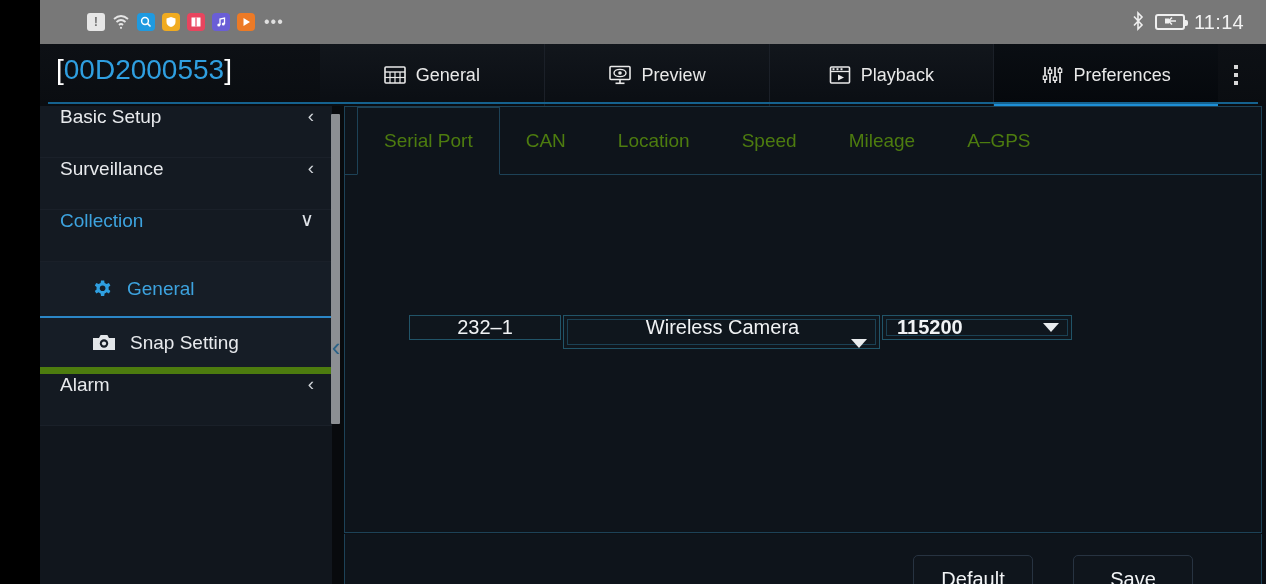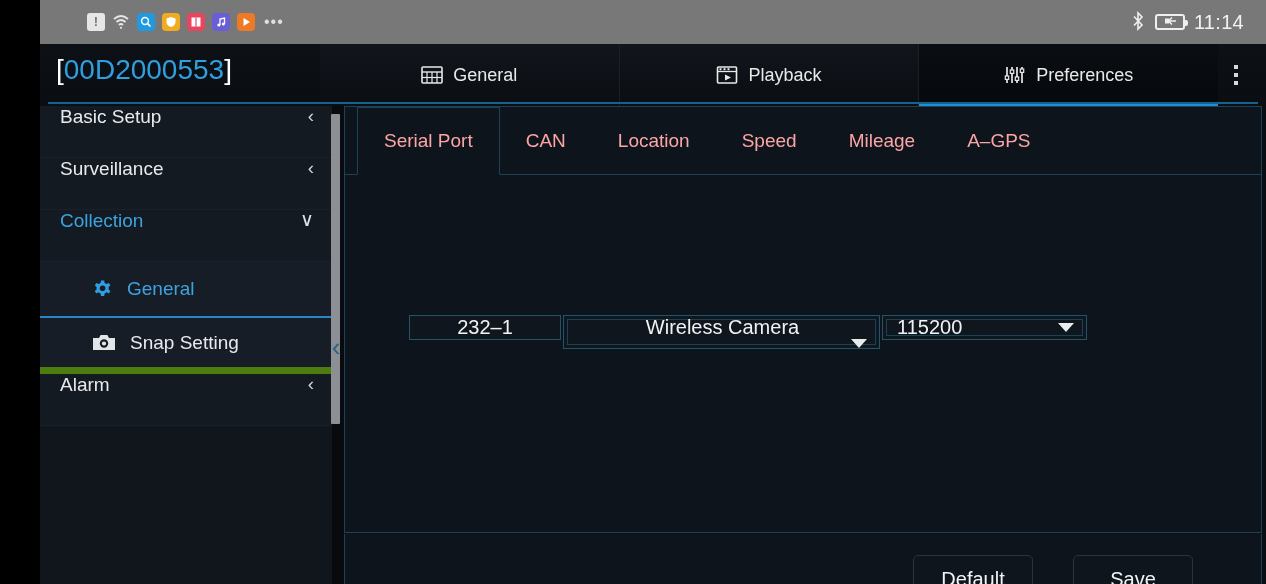--- a/index.html
+++ b/index.html
@@ -160,21 +160,21 @@
     background: #0e141b;
   }
   .ctabs {
     position: relative; height: 68px;
     border-bottom: 1px solid #1d4257;
     display: flex; align-items: stretch;
     padding-left: 12px;
   }
   .ctab {
     display: flex; align-items: center; padding: 0 26px;
-    color: #fca5a5; font-size: 19px; position: relative;
+    color: #4d7c0f; font-size: 19px; position: relative;
   }
   .ctab.active {
     border: 1px solid #1d4257; border-bottom: 1px solid #0e141b;
     background: #0e141b; margin-bottom: -1px; border-top-color: #1d4257;
   }
   .form-area { position: relative; height: 358px; }
   .form-row {
     position: absolute; left: 64px; top: 140px;
     display: flex; align-items: flex-start; height: 47px;
   }
@@ -193,21 +193,21 @@
     position: absolute; left: 3px; right: 3px; top: 3px; bottom: 3px;
     border: 1px solid #1b4154; pointer-events: none;
   }
   .dd .val { color: #f0f2f4; font-size: 20px; z-index: 1; }
   .dd .arrow {
     margin-left: auto; width: 0; height: 0;
     border-left: 8px solid transparent; border-right: 8px solid transparent;
     border-top: 9px solid #e9ecee; z-index: 1;
   }
   .dd-wide { width: 317px; flex-direction: column; }
-  .dd-narrow { width: 205px; }
+  .dd-narrow { width: 190px; font-weight: bold; }
 
   .btnbar {
     position: absolute; left: 0; top: 428px;
     width: 918px; height: 92px;
     border-left: 1px solid #1d4257; border-right: 1px solid #1d4257;
     border-bottom: 1px solid #1d4257;
     background: #0e141b;
     display: flex; align-items: center; justify-content: flex-end;
     padding-right: 68px; gap: 40px;
   }
@@ -306,20 +306,32 @@
           <svg width="22" height="20" viewBox="0 0 22 20">
             <rect x="1" y="2" width="20" height="16" stroke="#e9e9e9" stroke-width="1.6" fill="none" rx="1"></rect>
             <line x1="1" y1="7" x2="21" y2="7" stroke="#e9e9e9" stroke-width="1.4"></line>
             <line x1="6" y1="7" x2="6" y2="18" stroke="#e9e9e9" stroke-width="1.2"></line>
             <line x1="11" y1="7" x2="11" y2="18" stroke="#e9e9e9" stroke-width="1.2"></line>
             <line x1="16" y1="7" x2="16" y2="18" stroke="#e9e9e9" stroke-width="1.2"></line>
             <line x1="1" y1="12.5" x2="21" y2="12.5" stroke="#e9e9e9" stroke-width="1.2"></line>
           </svg>
         </span>
         <span>General</span>
+      </div>
+      <div class="nav-tab">
+        <span class="navicon">
+          <svg width="24" height="20" viewBox="0 0 24 20">
+            <rect x="2" y="1.5" width="20" height="13" stroke="#e9e9e9" stroke-width="1.6" fill="none" rx="1"></rect>
+            <ellipse cx="12" cy="8" rx="6" ry="3.6" stroke="#e9e9e9" stroke-width="1.4" fill="none"></ellipse>
+            <circle cx="12" cy="8" r="1.8" fill="#e9e9e9"></circle>
+            <line x1="12" y1="14.5" x2="12" y2="18" stroke="#e9e9e9" stroke-width="1.6"></line>
+            <line x1="7.5" y1="18.3" x2="16.5" y2="18.3" stroke="#e9e9e9" stroke-width="1.6"></line>
+          </svg>
+        </span>
+        <span>Preview</span>
       </div>
       <div class="nav-tab">
         <span class="navicon">
           <svg width="22" height="20" viewBox="0 0 22 20">
             <rect x="1.5" y="2" width="19" height="16" stroke="#e9e9e9" stroke-width="1.6" fill="none" rx="1"></rect>
             <line x1="1.5" y1="6.5" x2="20.5" y2="6.5" stroke="#e9e9e9" stroke-width="1.3"></line>
             <rect x="3.5" y="3.2" width="2" height="2" fill="#e9e9e9"></rect>
             <rect x="7.5" y="3.2" width="2" height="2" fill="#e9e9e9"></rect>
             <rect x="11.5" y="3.2" width="2" height="2" fill="#e9e9e9"></rect>
             <path d="M9 9.5 L15 12.5 L9 15.5 Z" fill="#e9e9e9"></path>

